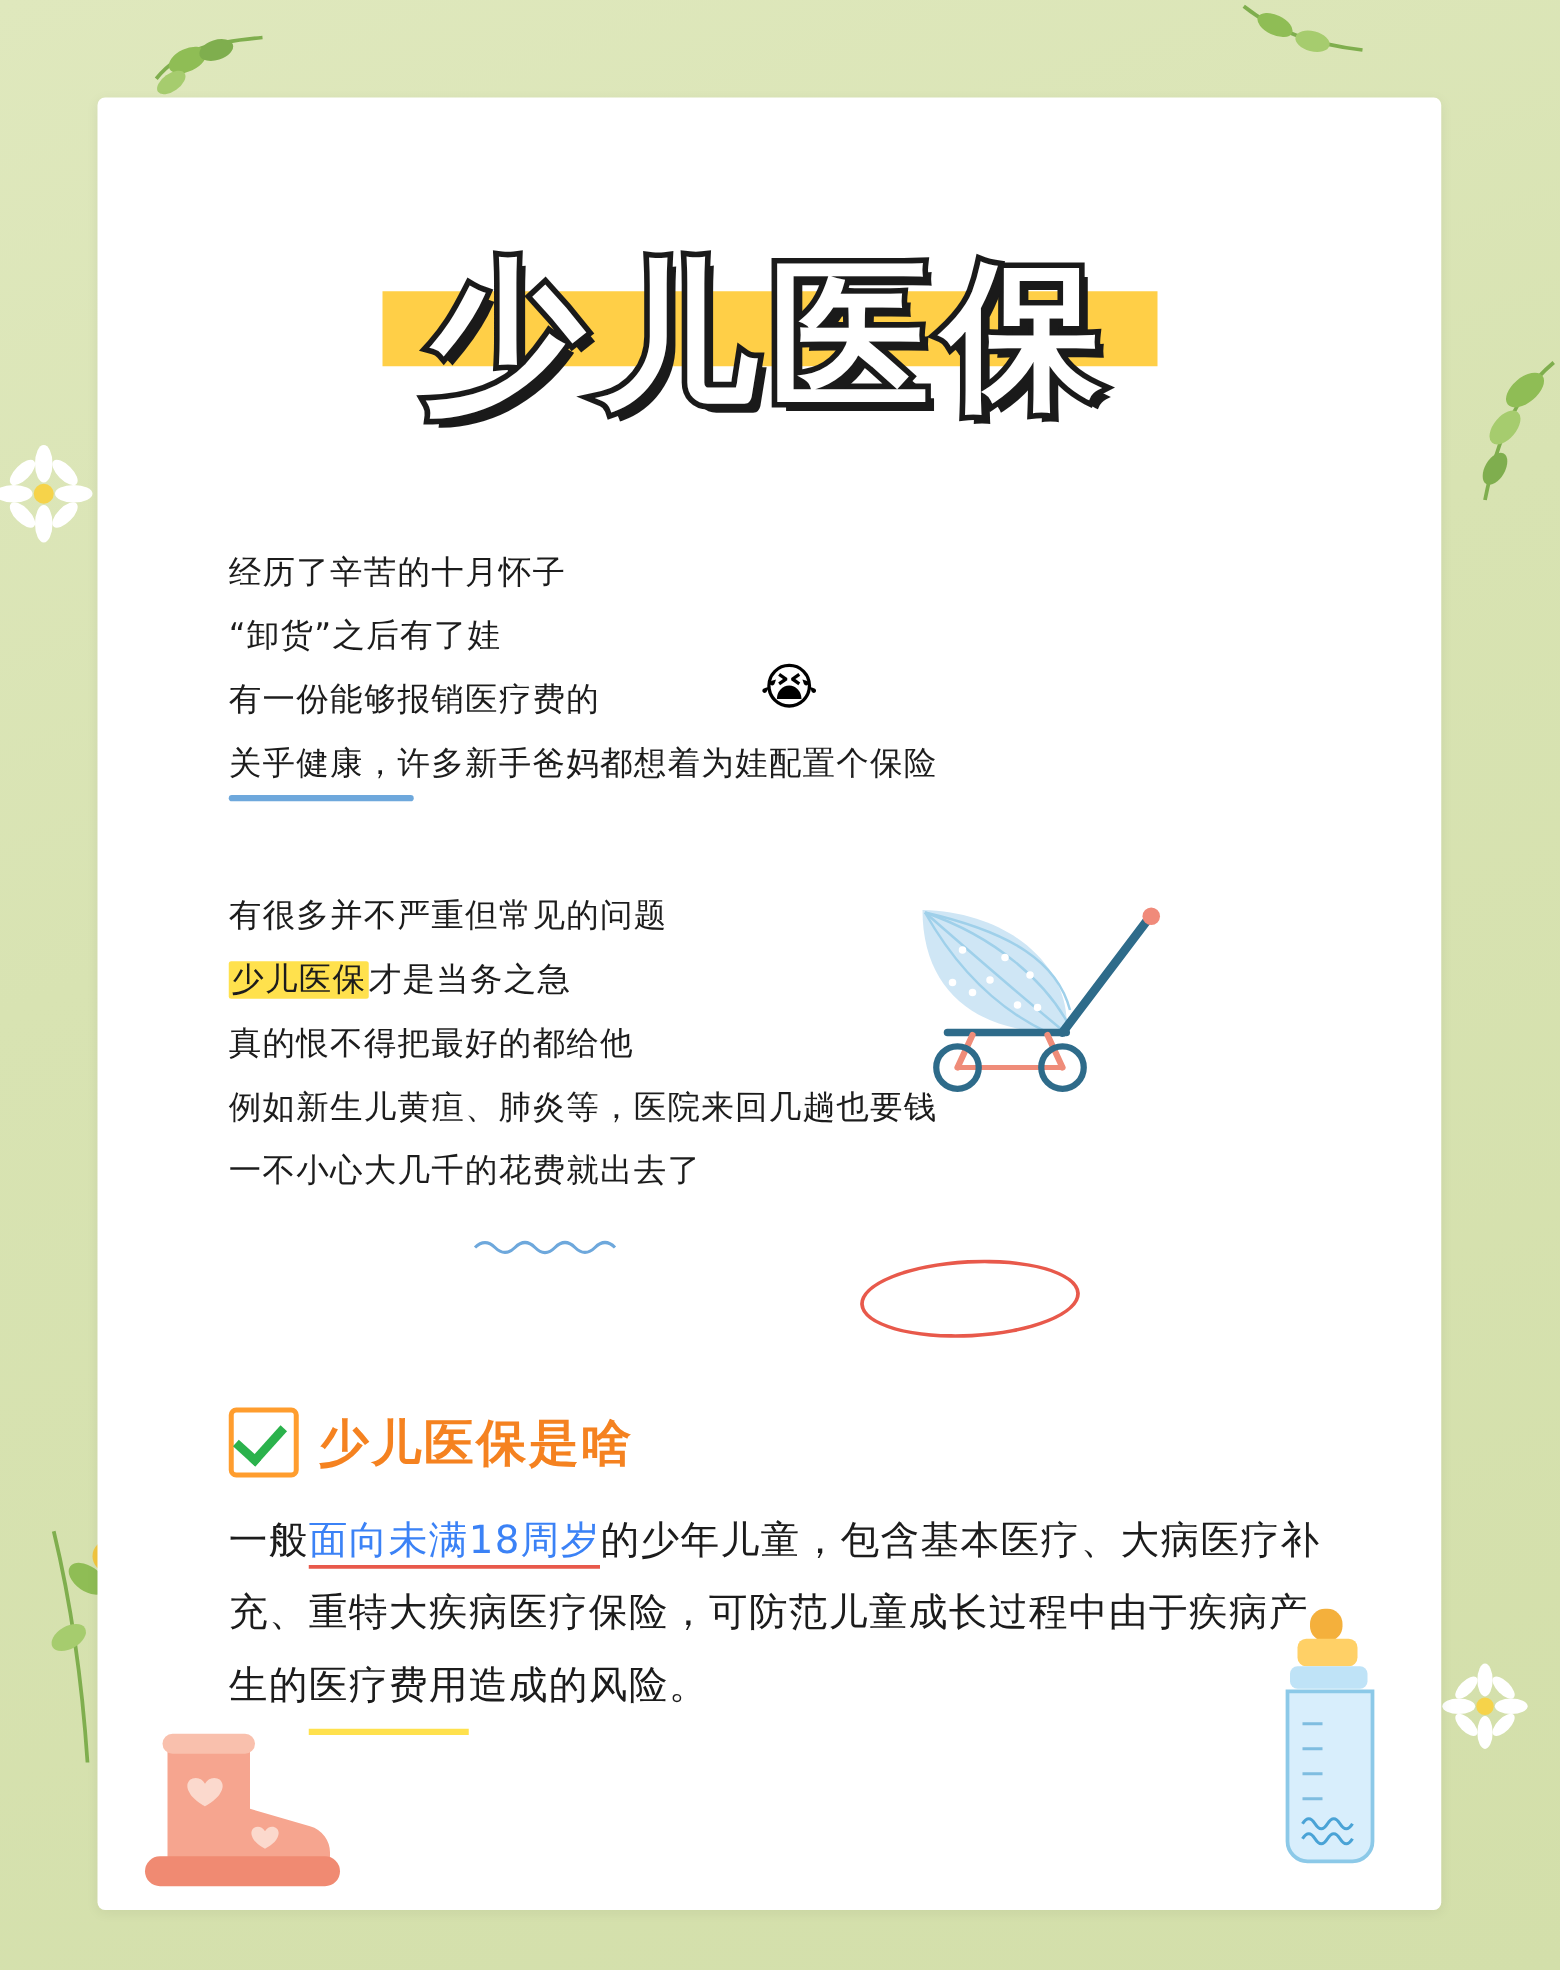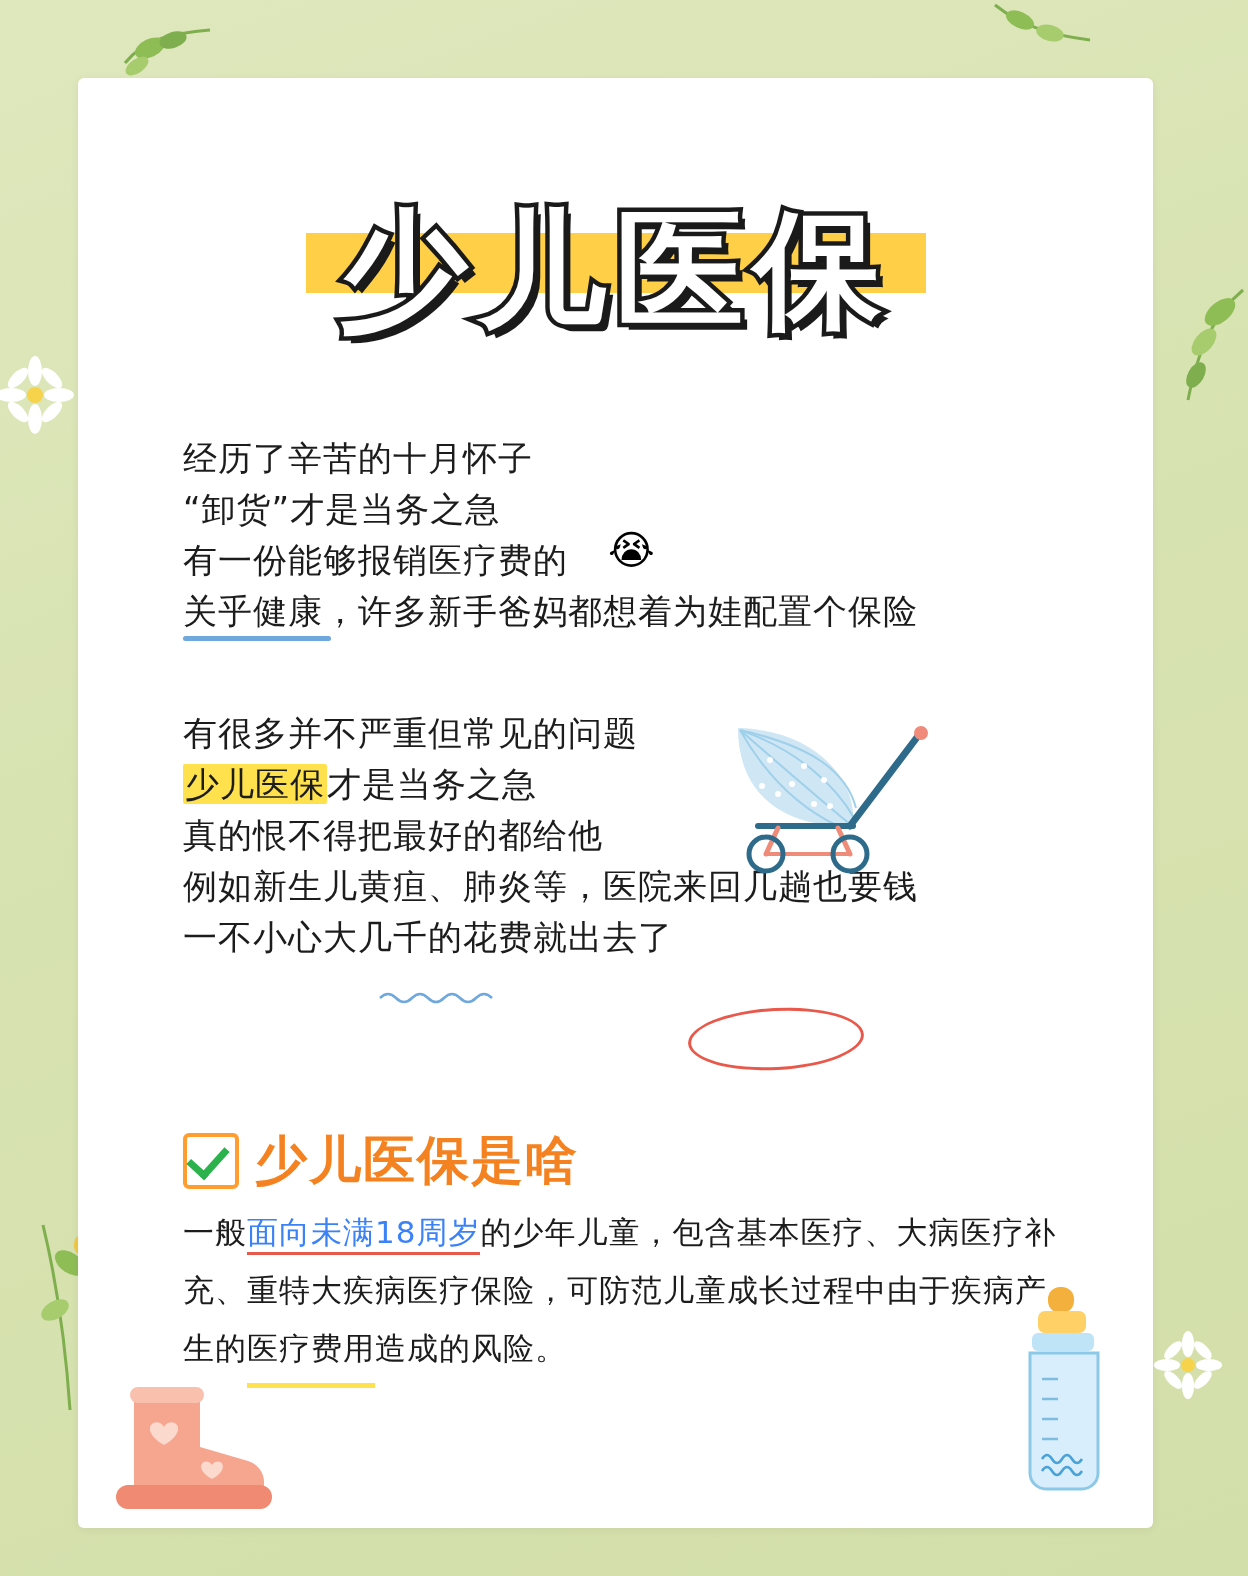--- a/index.html
+++ b/index.html
@@ -73,21 +73,21 @@
     paint-order: stroke fill;
     text-shadow: 7px 7px 0 #1a1a1a;
     line-height: 1.15;
   }
 
   
   .para {
     position: absolute;
     font-family: "DejaVu Sans", sans-serif;
     color: #1c1c1c;
-    font-size: 34px;
+    font-size: 26px;
     line-height: 51px;
     letter-spacing: 1px;
     font-weight: 500;
   }
   .p1 { left: 105px; top: 355px; width: 860px; }
   .p2 { left: 105px; top: 630px; width: 900px; }
 
   .line { white-space: nowrap; position: relative; display: block; }
 
   
@@ -149,21 +149,21 @@
     content: "";
     position: absolute;
     left: 9px; top: 2px;
     width: 17px; height: 31px;
     border: solid #2bb24c;
     border-width: 0 7px 7px 0;
     transform: rotate(42deg);
   }
   .sec-title {
     font-family: "DejaVu Sans", sans-serif;
-    font-size: 52px;
+    font-size: 40px;
     font-weight: bold;
     color: #f58220;
     letter-spacing: 2px;
   }
 
   
   .body {
     position: absolute;
     left: 105px;
     top: 1125px;
@@ -260,21 +260,21 @@
   <div class="card">
     <div class="card-inner">
 
       <div class="title-hl"></div>
       <div class="title-wrap">
         <span class="title">少儿医保</span>
       </div>
 
       <div class="para p1">
         <span class="line">经历了辛苦的十月怀子</span>
-        <span class="line">“卸货”才是当务之急</span>
+        <span class="line">“卸货”之后有了娃</span>
         <span class="line">有一份能够报销医疗费的</span>
         <span class="line">关乎健康，许多新手爸妈都想着为娃配置个保险</span>
       </div>
       <span class="emoji-cry">😭</span>
       <div class="u-blue"></div>
 
       <div class="para p2">
         <span class="line">有很多并不严重但常见的问题</span>
         <span class="line"><span class="hl-yellow">少儿医保</span><span>才是当务之急</span></span>
         <span class="line">真的恨不得把最好的都给他</span>

